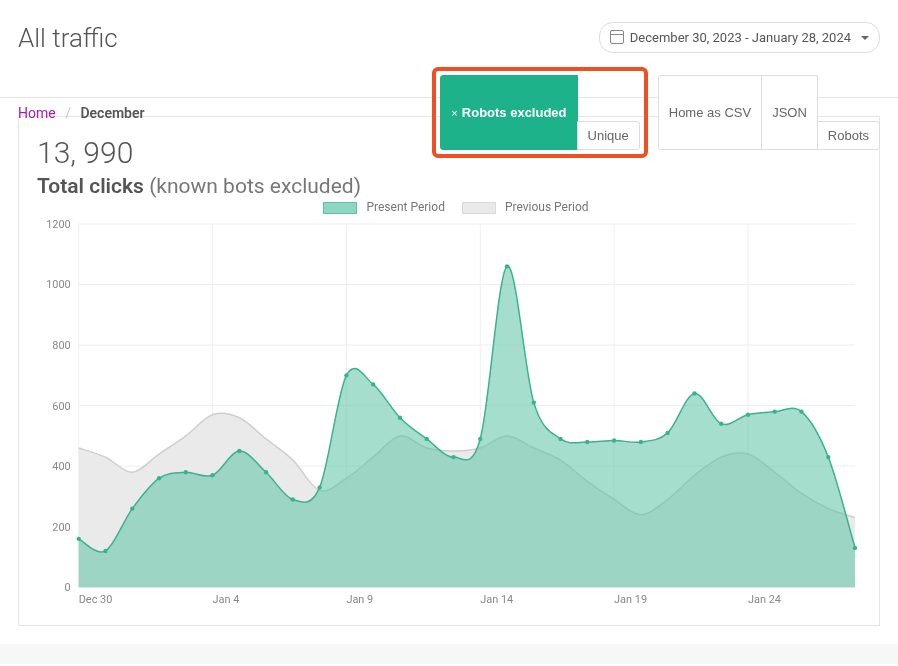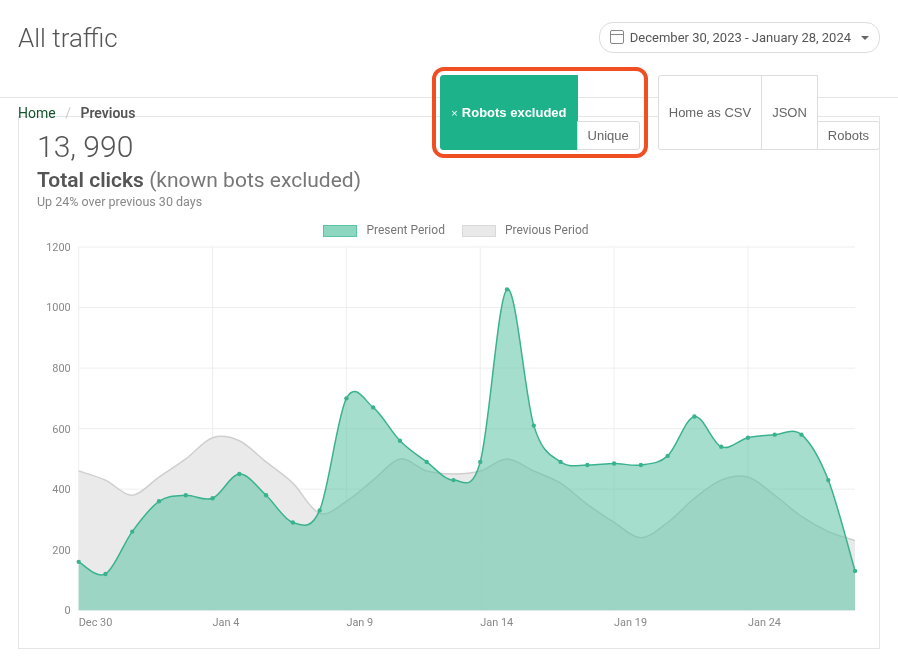--- a/index.html
+++ b/index.html
@@ -64,21 +64,21 @@
     justify-content: space-between;
     align-items: center;
     margin-top: 14px;
   }
   .breadcrumb {
     font-size: 14px;
     color: #999;
   }
   .breadcrumb .sep { margin: 0 6px; color: #ccc; }
   .breadcrumb .active { color: #555; font-weight: 600; }
-  .breadcrumb a { color: #14532d; text-decoration: none; }
+  .breadcrumb a { color: #a21caf; text-decoration: none; }
   .button-groups {
     display: flex;
     gap: 10px;
     align-items: center;
   }
   .btn-group {
     display: inline-flex;
   }
   .btn {
     border: 1px solid #ddd;
@@ -94,27 +94,27 @@
   .btn.active {
     background: #1eb28a;
     border-color: #1eb28a;
     color: #fff;
     font-weight: 600;
   }
   .btn.active .x { font-weight: 400; margin-right: 4px; font-size: 11px; }
   .highlight-box {
     border: 4px solid #f04e23;
     padding: 4px;
-    border-radius: 12px;
+    border-radius: 6px;
   }
   .panel {
     margin: 18px;
     border: 1px solid #e5e5e5;
     background: #fff;
-    padding: 12px 18px 10px 18px;
+    padding: 18px 18px 10px 18px;
   }
   .metric-number {
     font-size: 30px;
     font-weight: 300;
     color: #555;
     margin: 0;
   }
   .metric-label {
     margin: 4px 0 2px 0;
     font-size: 21px;
@@ -123,21 +123,21 @@
   .metric-label .strong { color: #555; font-weight: 600; }
   .metric-sub {
     font-size: 12.5px;
     color: #888;
     margin: 0 0 6px 0;
   }
   .legend {
     text-align: center;
     font-size: 12px;
     color: #777;
-    margin: 14px 0 4px 0;
+    margin: 2px 0 4px 0;
   }
   .legend .swatch {
     display: inline-block;
     width: 34px; height: 12px;
     vertical-align: middle;
     margin: 0 6px 0 14px;
     border: 1px solid rgba(0,0,0,0.08);
   }
   .legend .swatch.present { background: #8dd6bf; border-color:#5cc3a6; }
   .legend .swatch.previous { background: #e9e9e9; border-color:#d9d9d9; }
@@ -164,21 +164,21 @@
     <div class="date-picker">
       <span class="cal-icon"></span>
       <span>December 30, 2023 - January 28, 2024</span>
       <span class="caret"></span>
     </div>
   </div>
   <div class="second-row">
     <div class="breadcrumb">
       <a href="#">Home</a>
       <span class="sep">/</span>
-      <span class="active">Previous</span>
+      <span class="active">December</span>
     </div>
     <div class="button-groups">
       <span class="highlight-box">
         <span class="btn-group">
           <button class="btn active">
             <span class="x">×</span><span>Robots excluded</span>
           </button>
           <button class="btn">Unique</button>
         </span>
       </span>
@@ -190,21 +190,20 @@
     </div>
   </div>
 </div>
 
 <div class="panel">
   <p class="metric-number">13, 990</p>
   <p class="metric-label">
     <span class="strong">Total clicks</span>
     <span>(known bots excluded)</span>
   </p>
-  <p class="metric-sub">Up 24% over previous 30 days</p>
 
   <div class="legend">
     <span class="swatch present"></span>
     <span>Present Period</span>
     <span class="swatch previous"></span>
     <span>Previous Period</span>
   </div>
 
   <div class="chart-wrap">
     <svg class="chart" id="chart-svg" viewBox="0 0 830 400" preserveAspectRatio="none">

